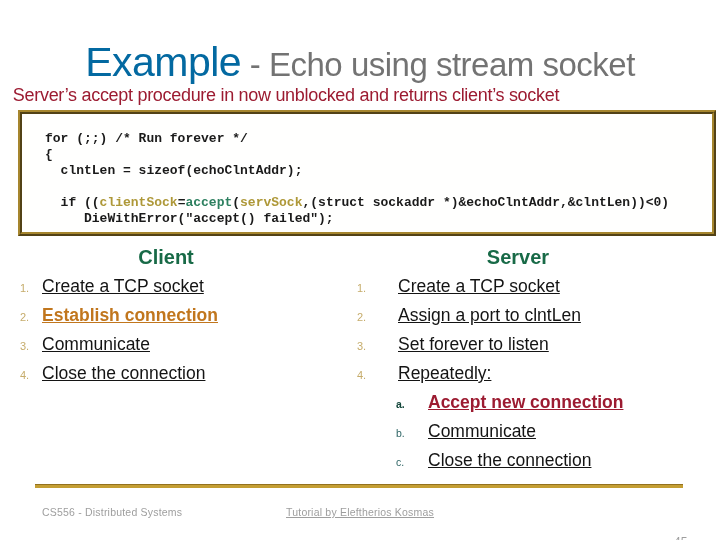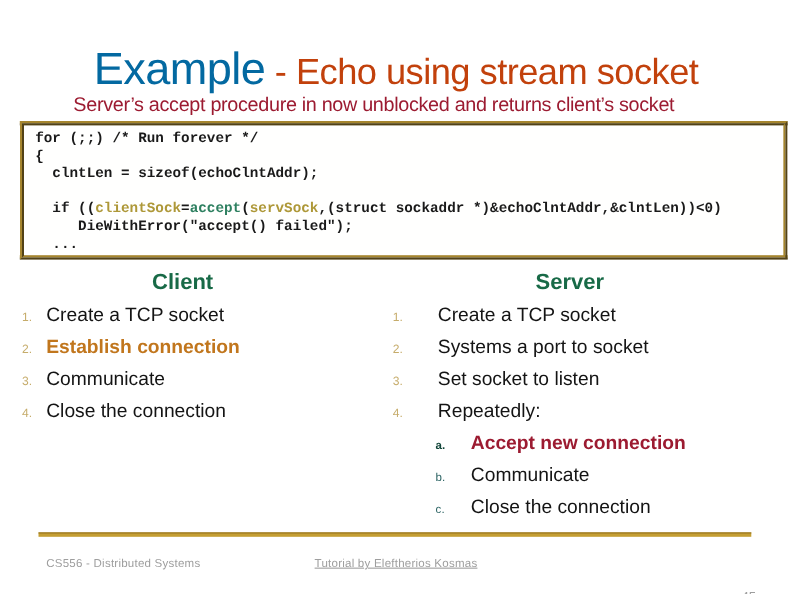--- a/index.html
+++ b/index.html
@@ -11,39 +11,38 @@
     overflow:hidden;
     color:#1a1a1a;
   }
   
   .title{
     position:absolute;top:38px;left:0;width:720px;
     text-align:center;white-space:nowrap;
     letter-spacing:-0.5px;
   }
   .title .t-main{font-size:41px;line-height:48px;color:#0369a1;}
-  .title .t-rest{font-size:33px;line-height:48px;color:#c2410c;}
+  .title .t-rest{font-size:33px;line-height:48px;color:#737373;}
   .subtitle{
     position:absolute;top:85px;left:0;width:572px;
-    text-align:right;white-space:nowrap;
+    text-align:center;white-space:nowrap;
     font-size:18px;letter-spacing:-0.3px;
     color:var(--maroon);
-    padding-left:41px;
   }
   
   .code-box{
     position:absolute;left:18px;top:110px;
     width:680px;height:114px;
     border:4px ridge var(--gold-border);
     background:#fffffe;
     padding:4px 0 0 10px;
     overflow:hidden;
   }
   .code-box pre{
-    margin:0;
+    margin:13px;
     font-family:"Liberation Mono","DejaVu Sans Mono",monospace;
     font-weight:bold;
     font-size:13px;
     line-height:16px;
     white-space:pre;
     color:#1a1a1a;
   }
   .code-line{min-height:16px;}
   .tok-gold{color:var(--gold-code);}
   .tok-teal{color:var(--teal-code);}
@@ -57,21 +56,21 @@
     color:var(--green);
     margin-bottom:7px;
   }
   .li-row{display:flex;align-items:baseline;height:29px;}
   .li-num{
     flex:0 0 42px;
     padding-left:20px;box-sizing:border-box;
     font-size:11px;color:var(--tan-marker);
   }
   .col-server .li-num{flex-basis:58px;padding-left:17px;}
-  .li-text{font-size:17.5px;color:#141414;}
+  .li-text{font-size:17.5px;color:#141414;text-decoration:underline;}
   .highlight-orange .li-text{color:var(--orange);font-weight:bold;text-align:right;}
   .highlight-maroon .li-text{color:var(--maroon);font-weight:bold;}
   
   .sub{margin-top:0;}
   .sub .li-num{
     flex-basis:88px;padding-left:56px;
     font-size:10.5px;color:var(--teal-marker);
   }
   .sub .li-row:first-child .li-num{color:#12463a;font-weight:bold;}
   
@@ -121,25 +120,25 @@
 
 <div class="col col-server">
   <div class="col-header">Server</div>
   <div>
       <div class="li-row">
         <span class="li-num">1.</span>
         <span class="li-text">Create a TCP socket</span>
       </div>
       <div class="li-row">
         <span class="li-num">2.</span>
-        <span class="li-text">Systems a port to socket</span>
+        <span class="li-text">Assign a port to clntLen</span>
       </div>
       <div class="li-row">
         <span class="li-num">3.</span>
-        <span class="li-text">Set socket to listen</span>
+        <span class="li-text">Set forever to listen</span>
       </div>
       <div class="li-row">
         <span class="li-num">4.</span>
         <span class="li-text">Repeatedly:</span>
       </div>
     </div>
   <div class="sub">
       <div class="li-row highlight-maroon">
         <span class="li-num">a.</span>
         <span class="li-text">Accept new connection</span>

